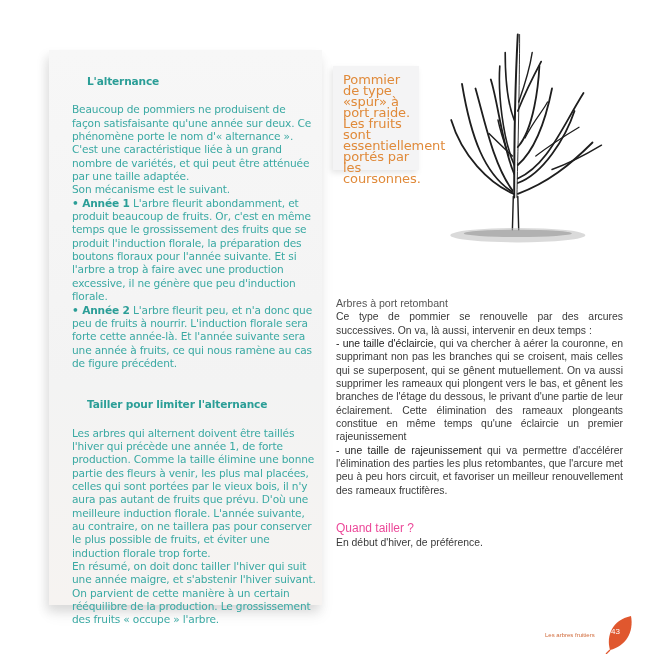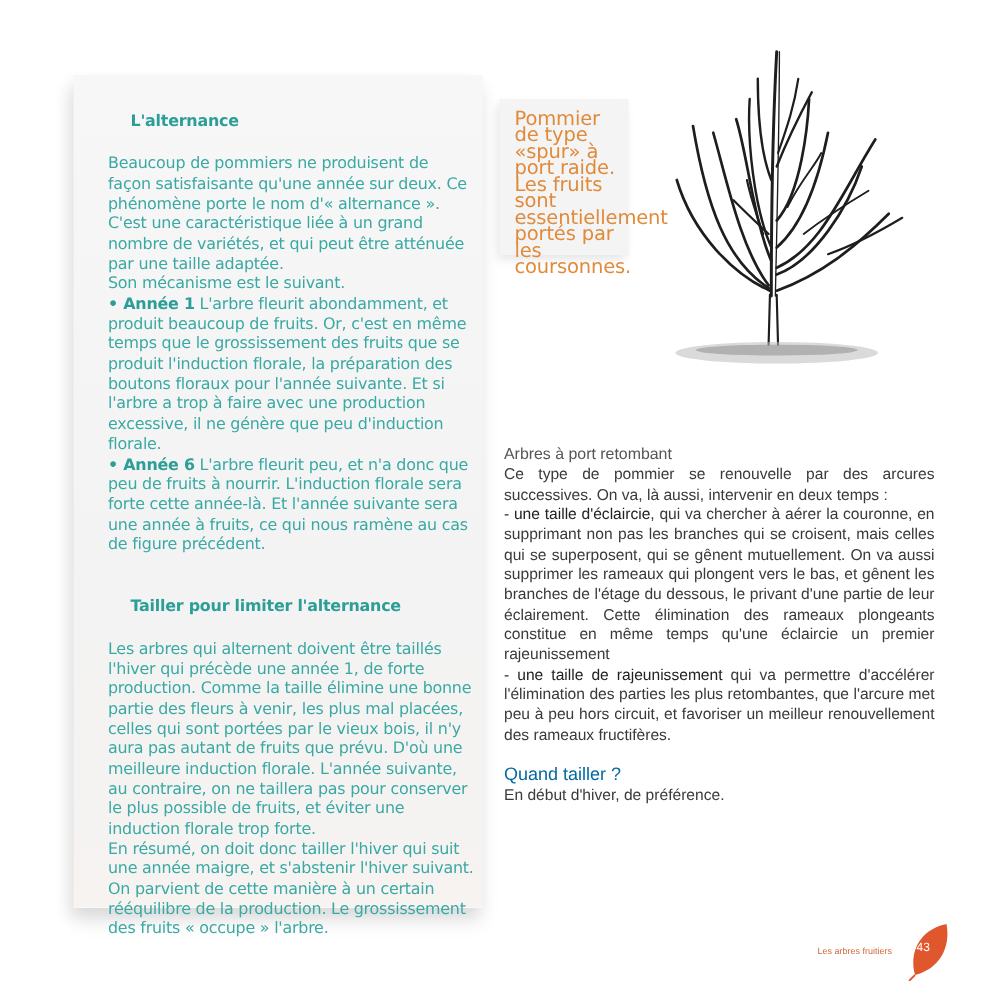--- a/index.html
+++ b/index.html
@@ -27,41 +27,41 @@
   }
   .tree { position:absolute; left:430px; top:30px; width:190px; height:225px; }
   .right-text {
     position:absolute; left:336px; top:297px; width:287px;
     font-family:"Liberation Sans", sans-serif; color:#3a3a3a;
     font-size:10.4px; line-height:13.35px; text-align:justify;
   }
   .right-text p { margin:0; }
   .right-text .subhead { color:#555; font-size:10.6px; }
   .right-text .b { font-weight:normal; color:#222; }
-  .right-text .orange { color:#0369a1; font-size:12px; line-height:15px; margin-top:12px; }
+  .right-text .orange { color:#ec4899; font-size:12px; line-height:15px; margin-top:24px; }
   .footer-label {
     position:absolute; left:545px; top:632px; font-family:"Liberation Sans", sans-serif;
     font-size:6px; color:#d06a3a;
   }
   .leaf { position:absolute; left:604px; top:614px; width:30px; height:40px; }
   .page-num {
     position:absolute; left:611px; top:627px; font-family:"Liberation Sans", sans-serif;
     font-size:8px; color:#ffffff;
   }
 </style>
 </head>
 <body>
 
 <div class="card-left"></div>
 <div class="left-text">
   <h3>L'alternance</h3>
   <p>Beaucoup de pommiers ne produisent de façon satisfaisante qu'une année sur deux. Ce phénomène porte le nom d'« alternance ». C'est une caractéristique liée à un grand nombre de variétés, et qui peut être atténuée par une taille adaptée.</p>
   <p>Son mécanisme est le suivant.</p>
   <p><span class="b">• Année 1</span><span> L'arbre fleurit abondamment, et produit beaucoup de fruits. Or, c'est en même temps que le grossissement des fruits que se produit l'induction florale, la préparation des boutons floraux pour l'année suivante. Et si l'arbre a trop à faire avec une production excessive, il ne génère que peu d'induction florale.</span></p>
-  <p><span class="b">• Année 6</span><span> L'arbre fleurit peu, et n'a donc que peu de fruits à nourrir. L'induction florale sera forte cette année-là. Et l'année suivante sera une année à fruits, ce qui nous ramène au cas de figure précédent.</span></p>
+  <p><span class="b">• Année 2</span><span> L'arbre fleurit peu, et n'a donc que peu de fruits à nourrir. L'induction florale sera forte cette année-là. Et l'année suivante sera une année à fruits, ce qui nous ramène au cas de figure précédent.</span></p>
   <div class="gap"></div>
   <h3>Tailler pour limiter l'alternance</h3>
   <p>Les arbres qui alternent doivent être taillés l'hiver qui précède une année 1, de forte production. Comme la taille élimine une bonne partie des fleurs à venir, les plus mal placées, celles qui sont portées par le vieux bois, il n'y aura pas autant de fruits que prévu. D'où une meilleure induction florale. L'année suivante, au contraire, on ne taillera pas pour conserver le plus possible de fruits, et éviter une induction florale trop forte.</p>
   <p>En résumé, on doit donc tailler l'hiver qui suit une année maigre, et s'abstenir l'hiver suivant. On parvient de cette manière à un certain rééquilibre de la production. Le grossissement des fruits « occupe » l'arbre.</p>
 </div>
 
 <div class="caption-card"></div>
 <div class="caption-text">Pommier de type «spur» à port raide. Les fruits sont essentiellement portés par les coursonnes.</div>
 
 <svg class="tree" viewBox="0 0 200 250">

